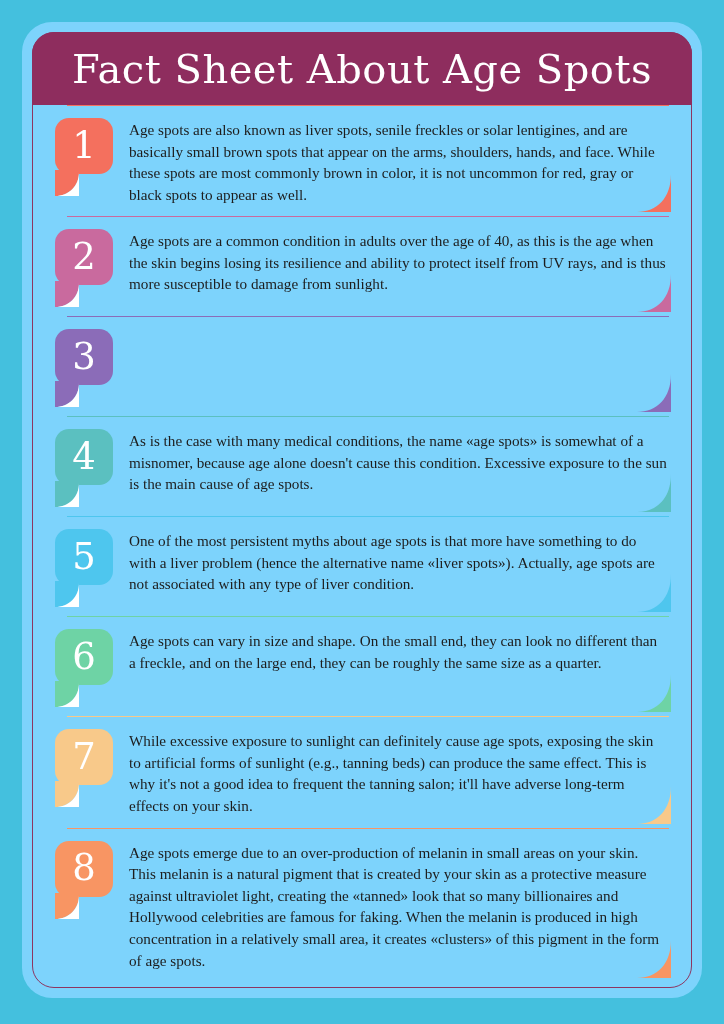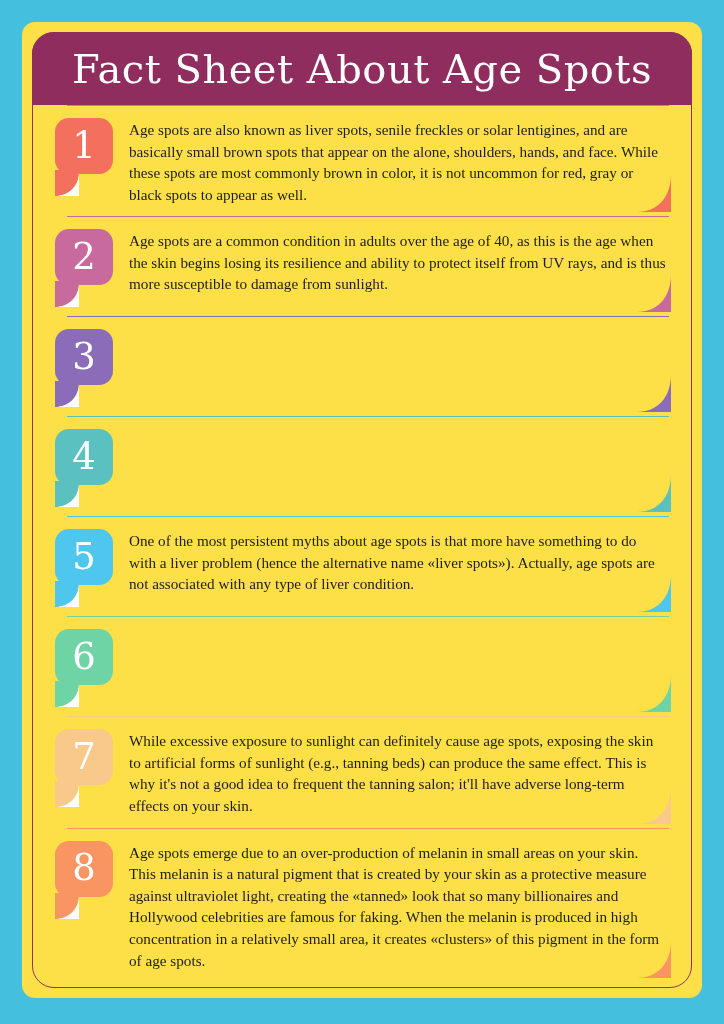--- a/index.html
+++ b/index.html
@@ -19,22 +19,22 @@
     height: 1024px;
     background: #44c0de;
     box-sizing: border-box;
     padding: 22px 22px 26px 22px;
   }
 
   .card {
     position: relative;
     width: 100%;
     height: 100%;
-    background: #fde047;
-    border-radius: 13px;
+    background: #7dd3fc;
+    border-radius: 30px;
     box-sizing: border-box;
     overflow: hidden;
   }
 
   
   .card-inner-border {
     position: absolute;
     left: 10px;
     top: 10px;
     right: 10px;
@@ -179,21 +179,21 @@
             <div class="badge-body" style="background: rgb(244, 112, 94);">
               <span class="badge-num">1</span>
             </div>
             <div class="badge-tail">
               <svg width="24" height="26" viewBox="0 0 24 26">
                 <path d="M0 0 H24 V2 C24 16 14 26 0 26 Z" fill="#f4705e"></path>
                 <path d="M24 2 C24 16 14 26 0 26 L24 26 Z" fill="#ffffff"></path>
               </svg>
             </div>
           </div>
-          <div class="fact-text">Age spots are also known as liver spots, senile freckles or solar lentigines, and are basically small brown spots that appear on the alone, shoulders, hands, and face. While these spots are most commonly brown in color, it is not uncommon for red, gray or black spots to appear as well.</div>
+          <div class="fact-text">Age spots are also known as liver spots, senile freckles or solar lentigines, and are basically small brown spots that appear on the arms, shoulders, hands, and face. While these spots are most commonly brown in color, it is not uncommon for red, gray or black spots to appear as well.</div>
           <div class="curl">
             <svg width="34" height="38" viewBox="0 0 34 38">
               <path d="M34 0 V38 H0 C20 38 34 24 34 0 Z" fill="#f4705e"></path>
             </svg>
           </div>
         </div>
         <div class="fact" style="padding-bottom: 11px;">
           <div class="fact-rule" style="background: rgb(201, 106, 158);"></div>
           <div class="badge-wrap">
             <div class="badge-body" style="background: rgb(201, 106, 158);">
@@ -238,20 +238,21 @@
             <div class="badge-body" style="background: rgb(91, 192, 192);">
               <span class="badge-num">4</span>
             </div>
             <div class="badge-tail">
               <svg width="24" height="26" viewBox="0 0 24 26">
                 <path d="M0 0 H24 V2 C24 16 14 26 0 26 Z" fill="#5bc0c0"></path>
                 <path d="M24 2 C24 16 14 26 0 26 L24 26 Z" fill="#ffffff"></path>
               </svg>
             </div>
           </div>
+          <div class="fact-text">As is the case with many medical conditions, the name «age spots» is somewhat of a misnomer, because age alone doesn't cause this condition. Excessive exposure to the sun is the main cause of age spots.</div>
           <div class="curl">
             <svg width="34" height="38" viewBox="0 0 34 38">
               <path d="M34 0 V38 H0 C20 38 34 24 34 0 Z" fill="#5bc0c0"></path>
             </svg>
           </div>
         </div>
         <div class="fact" style="padding-bottom: 11px;">
           <div class="fact-rule" style="background: rgb(78, 198, 238);"></div>
           <div class="badge-wrap">
             <div class="badge-body" style="background: rgb(78, 198, 238);">
@@ -277,20 +278,21 @@
             <div class="badge-body" style="background: rgb(110, 211, 165);">
               <span class="badge-num">6</span>
             </div>
             <div class="badge-tail">
               <svg width="24" height="26" viewBox="0 0 24 26">
                 <path d="M0 0 H24 V2 C24 16 14 26 0 26 Z" fill="#6ed3a5"></path>
                 <path d="M24 2 C24 16 14 26 0 26 L24 26 Z" fill="#ffffff"></path>
               </svg>
             </div>
           </div>
+          <div class="fact-text">Age spots can vary in size and shape. On the small end, they can look no different than a freckle, and on the large end, they can be roughly the same size as a quarter.</div>
           <div class="curl">
             <svg width="34" height="38" viewBox="0 0 34 38">
               <path d="M34 0 V38 H0 C20 38 34 24 34 0 Z" fill="#6ed3a5"></path>
             </svg>
           </div>
         </div>
         <div class="fact" style="padding-bottom: 11px;">
           <div class="fact-rule" style="background: rgb(248, 201, 138);"></div>
           <div class="badge-wrap">
             <div class="badge-body" style="background: rgb(248, 201, 138);">

